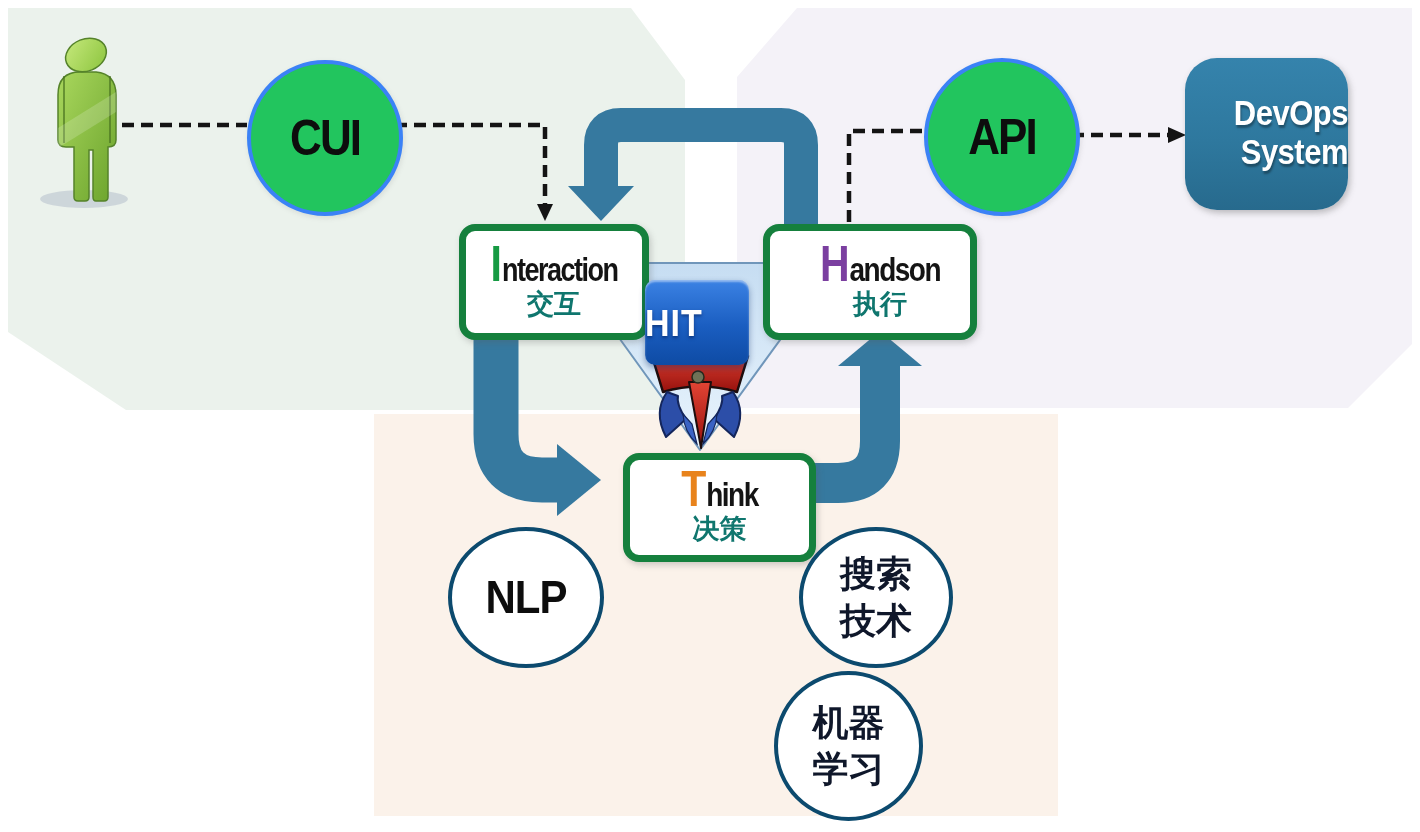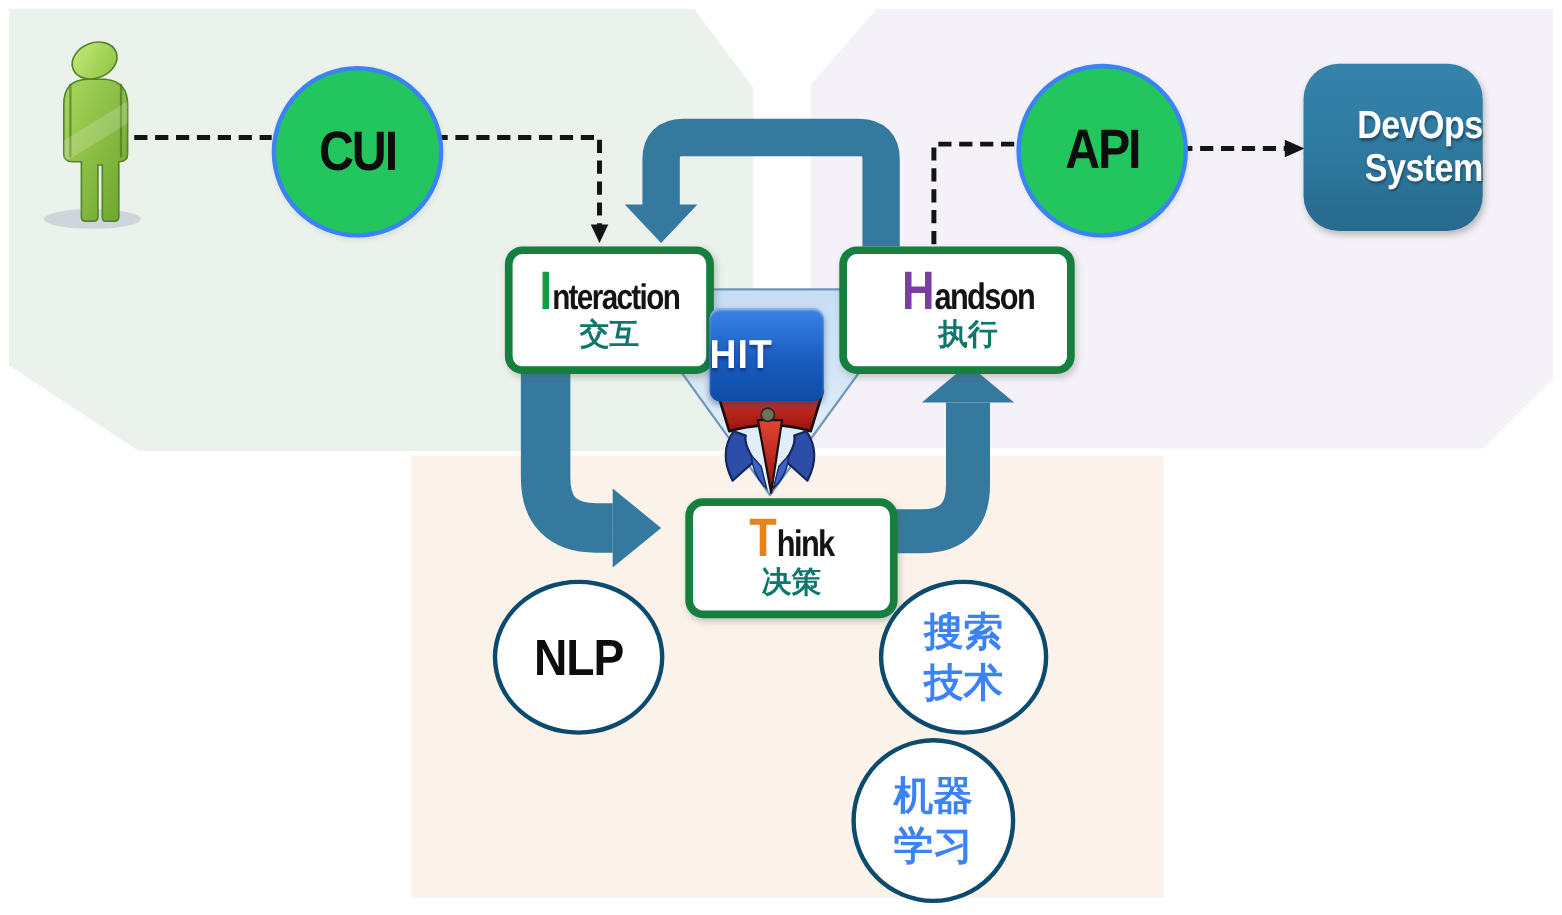--- a/index.html
+++ b/index.html
@@ -59,21 +59,21 @@
 
   .cap-circle{
     position:absolute;z-index:2;background:#fff;border:4px solid #0c4a6e;border-radius:50%;
     display:flex;flex-direction:column;align-items:center;justify-content:center;text-align:center;
   }
   #cap-nlp{left:448px;top:527px;width:148px;height:133px;}
   #cap-search{left:799px;top:527px;width:146px;height:133px;}
   #cap-knowledge{left:449px;top:667px;width:147px;height:146px;}
   #cap-ml{left:774px;top:671px;width:141px;height:142px;}
   .cap-en{display:inline-block;transform:scaleY(1.1);font-size:42px;font-weight:bold;color:#0d0d0d;letter-spacing:-1px;}
-  .cap-zh{font-size:36px;font-weight:bold;color:#3b82f6;line-height:1.28;}
+  .cap-zh{font-size:36px;font-weight:bold;color:#0f172a;line-height:1.28;}
 </style>
 </head>
 <body>
 
 <div id="canvas">
 
   <div class="bg" id="bg-green"></div>
   <div class="bg" id="bg-purple"></div>
   <div class="bg" id="bg-cream"></div>
 

